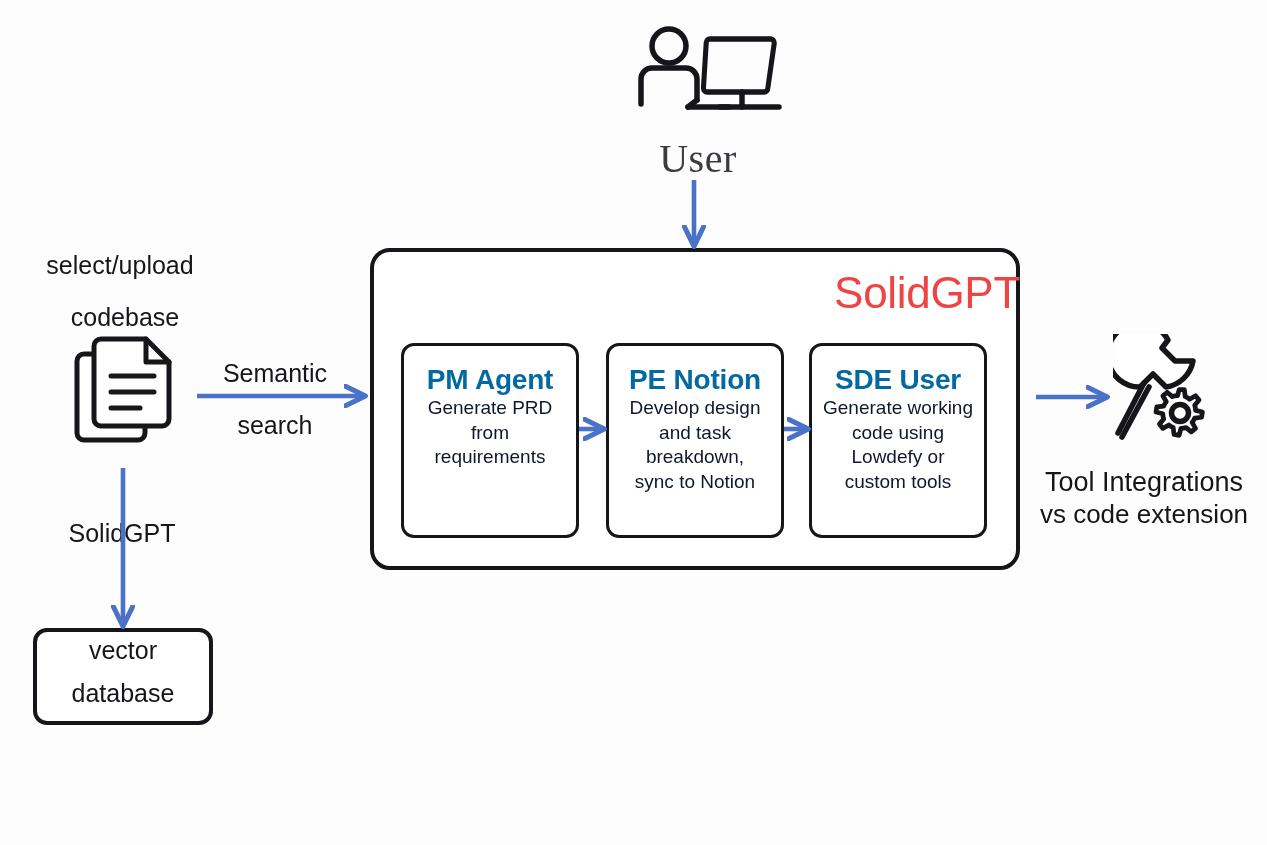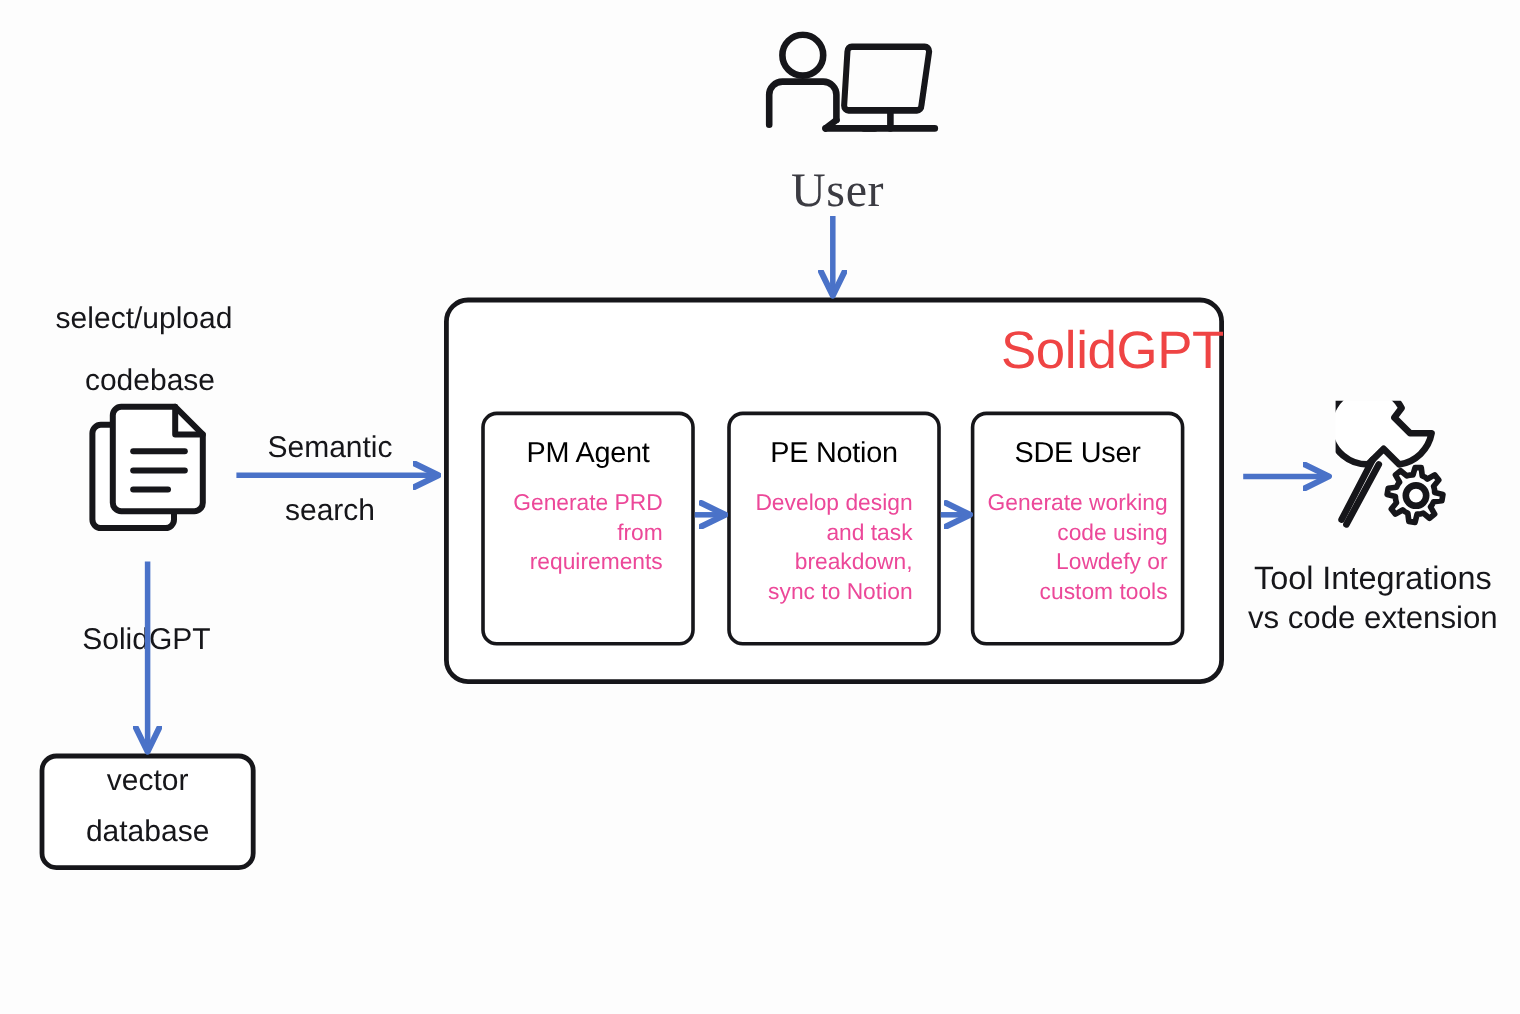--- a/index.html
+++ b/index.html
@@ -105,31 +105,30 @@
     border: 3.5px solid #16161a;
     border-radius: 13px;
     background: #ffffff;
     box-sizing: border-box;
     display: flex;
     flex-direction: column;
     align-items: center;
     padding-top: 18px;
   }
   .agent-title {
-    font-size: 24px;
-    font-weight: normal;
-    color: #000000;
+    font-size: 28px;
+    font-weight: bold;
+    color: #0369a1;
     letter-spacing: -0.2px;
   }
   .agent-desc {
-    margin-top: 16px;
     font-size: 19px;
     line-height: 1.3;
-    text-align: right;
-    color: #ec4899;
+    text-align: center;
+    color: #0f172a;
     padding: 0 6px;
     white-space: pre-line;
   }
   #agent-pm  { left: 401px; }
   #agent-pe  { left: 606px; }
   #agent-sde { left: 809px; }
 
   
   .plugins-label {
     position: absolute;

